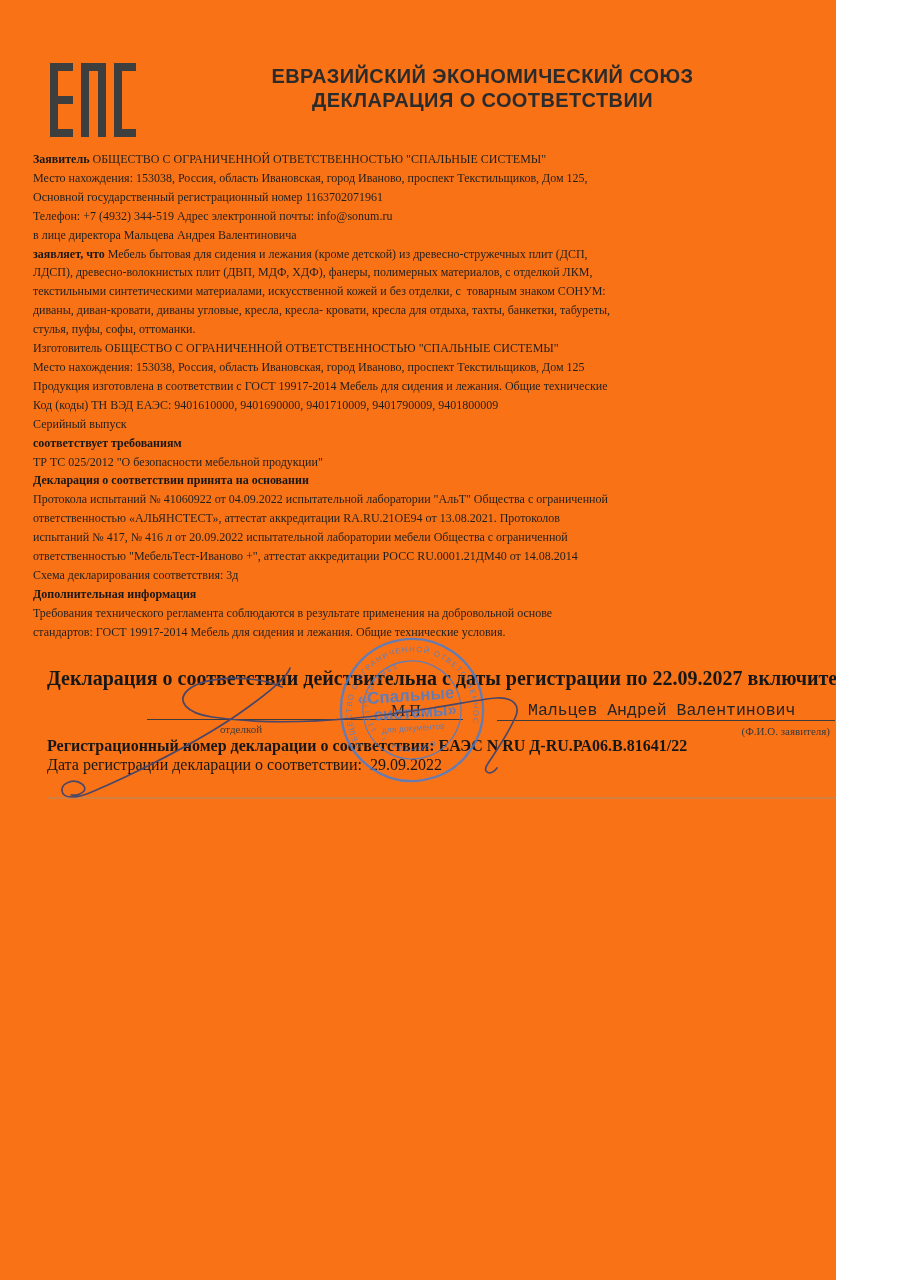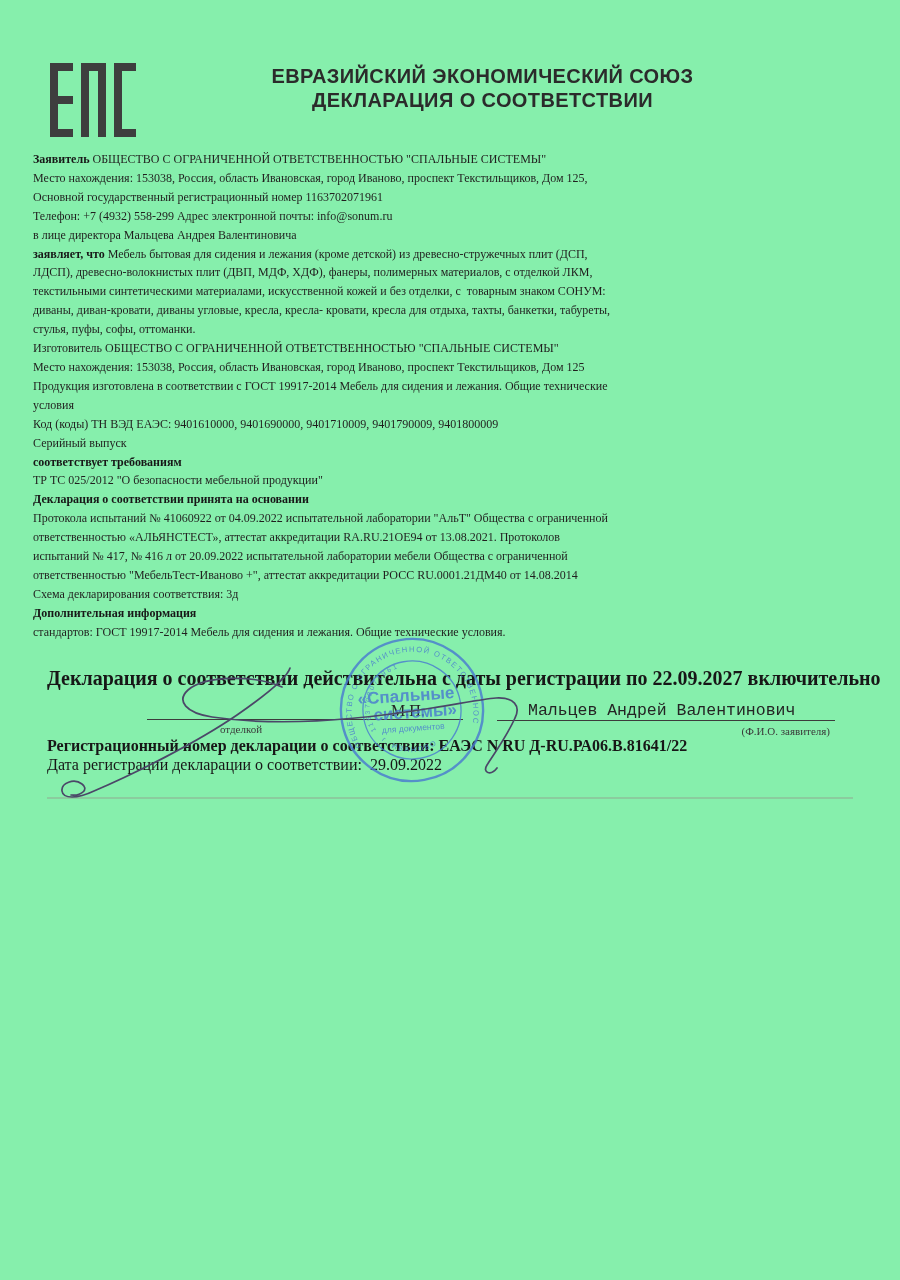--- a/index.html
+++ b/index.html
@@ -1,18 +1,18 @@
 <!DOCTYPE html>
 <html><head>
 <meta charset="utf-8">
 <style>
   html,body { margin:0; padding:0; }
   body { background:#ffffff; font-family:"Liberation Serif", serif; }
   .page {
-    position:relative; width:900px; height:1280px; background:#86efac;
+    position:relative; width:836px; height:1280px; background:#f97316;
     overflow:hidden; color:#1e1e1e;
   }
   
   .eac-logo { position:absolute; left:50px; top:63px; }
   .title-block {
     position:absolute; left:270px; top:64px; width:425px;
     text-align:center; font-family:"Liberation Sans", sans-serif;
     font-weight:bold; font-size:20px; line-height:24px; color:#2b2b2b;
     letter-spacing:.4px;
   }
@@ -72,42 +72,42 @@
 
   <div class="title-block">
     <div>ЕВРАЗИЙСКИЙ ЭКОНОМИЧЕСКИЙ СОЮЗ</div>
     <div>ДЕКЛАРАЦИЯ О СООТВЕТСТВИИ</div>
   </div>
 
   <div class="body-text">
       <div class="bline"><b>Заявитель</b> ОБЩЕСТВО С ОГРАНИЧЕННОЙ ОТВЕТСТВЕННОСТЬЮ "СПАЛЬНЫЕ СИСТЕМЫ"</div>
       <div class="bline">Место нахождения: 153038, Россия, область Ивановская, город Иваново, проспект Текстильщиков, Дом 125,</div>
       <div class="bline">Основной государственный регистрационный номер 1163702071961</div>
-      <div class="bline">Телефон: +7 (4932) 558-299 Адрес электронной почты: info@sonum.ru</div>
+      <div class="bline">Телефон: +7 (4932) 344-519 Адрес электронной почты: info@sonum.ru</div>
       <div class="bline">в лице директора Мальцева Андрея Валентиновича</div>
       <div class="bline"><b>заявляет, что</b> Мебель бытовая для сидения и лежания (кроме детской) из древесно-стружечных плит (ДСП,</div>
       <div class="bline">ЛДСП), древесно-волокнистых плит (ДВП, МДФ, ХДФ), фанеры, полимерных материалов, с отделкой ЛКМ,</div>
       <div class="bline">текстильными синтетическими материалами, искусственной кожей и без отделки, с  товарным знаком СОНУМ:</div>
       <div class="bline">диваны, диван-кровати, диваны угловые, кресла, кресла- кровати, кресла для отдыха, тахты, банкетки, табуреты,</div>
       <div class="bline">стулья, пуфы, софы, оттоманки.</div>
       <div class="bline">Изготовитель ОБЩЕСТВО С ОГРАНИЧЕННОЙ ОТВЕТСТВЕННОСТЬЮ "СПАЛЬНЫЕ СИСТЕМЫ"</div>
       <div class="bline">Место нахождения: 153038, Россия, область Ивановская, город Иваново, проспект Текстильщиков, Дом 125</div>
       <div class="bline">Продукция изготовлена в соответствии с ГОСТ 19917-2014 Мебель для сидения и лежания. Общие технические</div>
-      <div class="bline">условия</div>
       <div class="bline">Код (коды) ТН ВЭД ЕАЭС: 9401610000, 9401690000, 9401710009, 9401790009, 9401800009</div>
       <div class="bline">Серийный выпуск</div>
       <div class="bline"><b>соответствует требованиям</b></div>
       <div class="bline">ТР ТС 025/2012 "О безопасности мебельной продукции"</div>
       <div class="bline"><b>Декларация о соответствии принята на основании</b></div>
       <div class="bline">Протокола испытаний № 41060922 от 04.09.2022 испытательной лаборатории "АльТ" Общества с ограниченной</div>
       <div class="bline">ответственностью «АЛЬЯНСТЕСТ», аттестат аккредитации RA.RU.21ОЕ94 от 13.08.2021. Протоколов</div>
       <div class="bline">испытаний № 417, № 416 л от 20.09.2022 испытательной лаборатории мебели Общества с ограниченной</div>
       <div class="bline">ответственностью "МебельТест-Иваново +", аттестат аккредитации РОСС RU.0001.21ДМ40 от 14.08.2014</div>
       <div class="bline">Схема декларирования соответствия: 3д</div>
       <div class="bline"><b>Дополнительная информация</b></div>
+      <div class="bline">Требования технического регламента соблюдаются в результате применения на добровольной основе</div>
       <div class="bline">стандартов: ГОСТ 19917-2014 Мебель для сидения и лежания. Общие технические условия.</div>
     </div>
 
   <div class="validity">Декларация о соответствии действительна с даты регистрации по 22.09.2027 включительно</div>
 
   <div class="sig-line left"></div>
   <div class="sig-line right"></div>
   <div class="mp">М.П.</div>
   <div class="fio-name">Мальцев Андрей Валентинович</div>
   <div class="small-label label-sign">отделкой</div>

